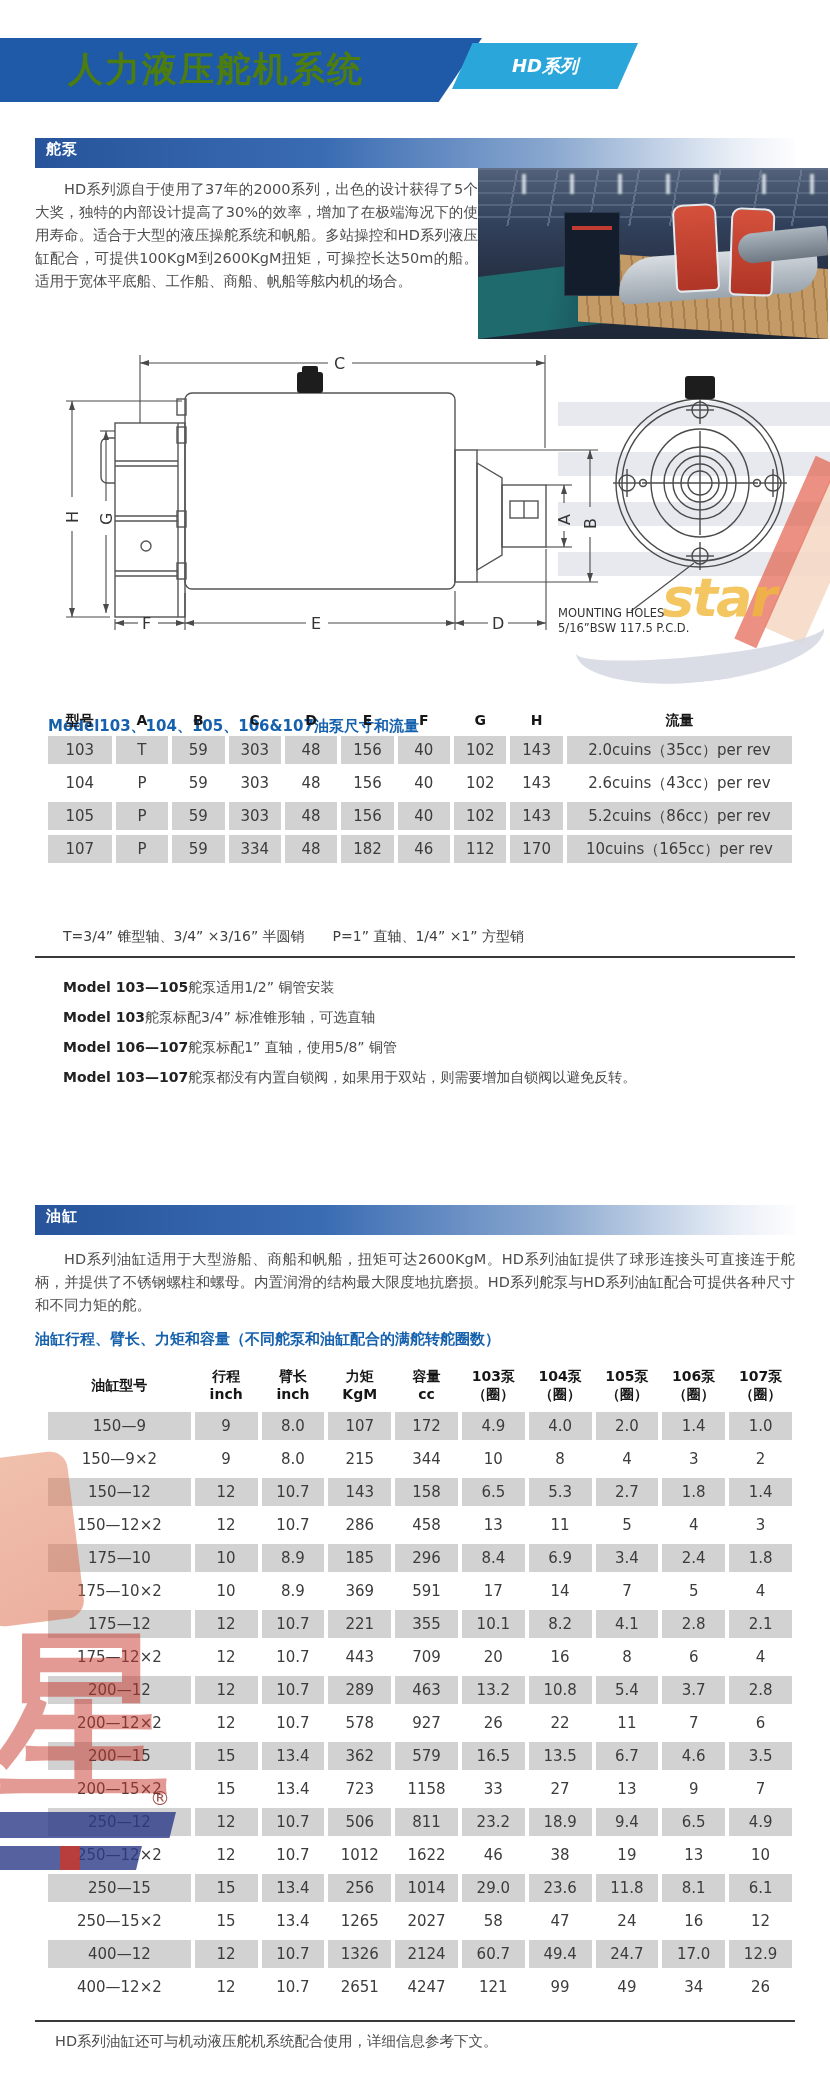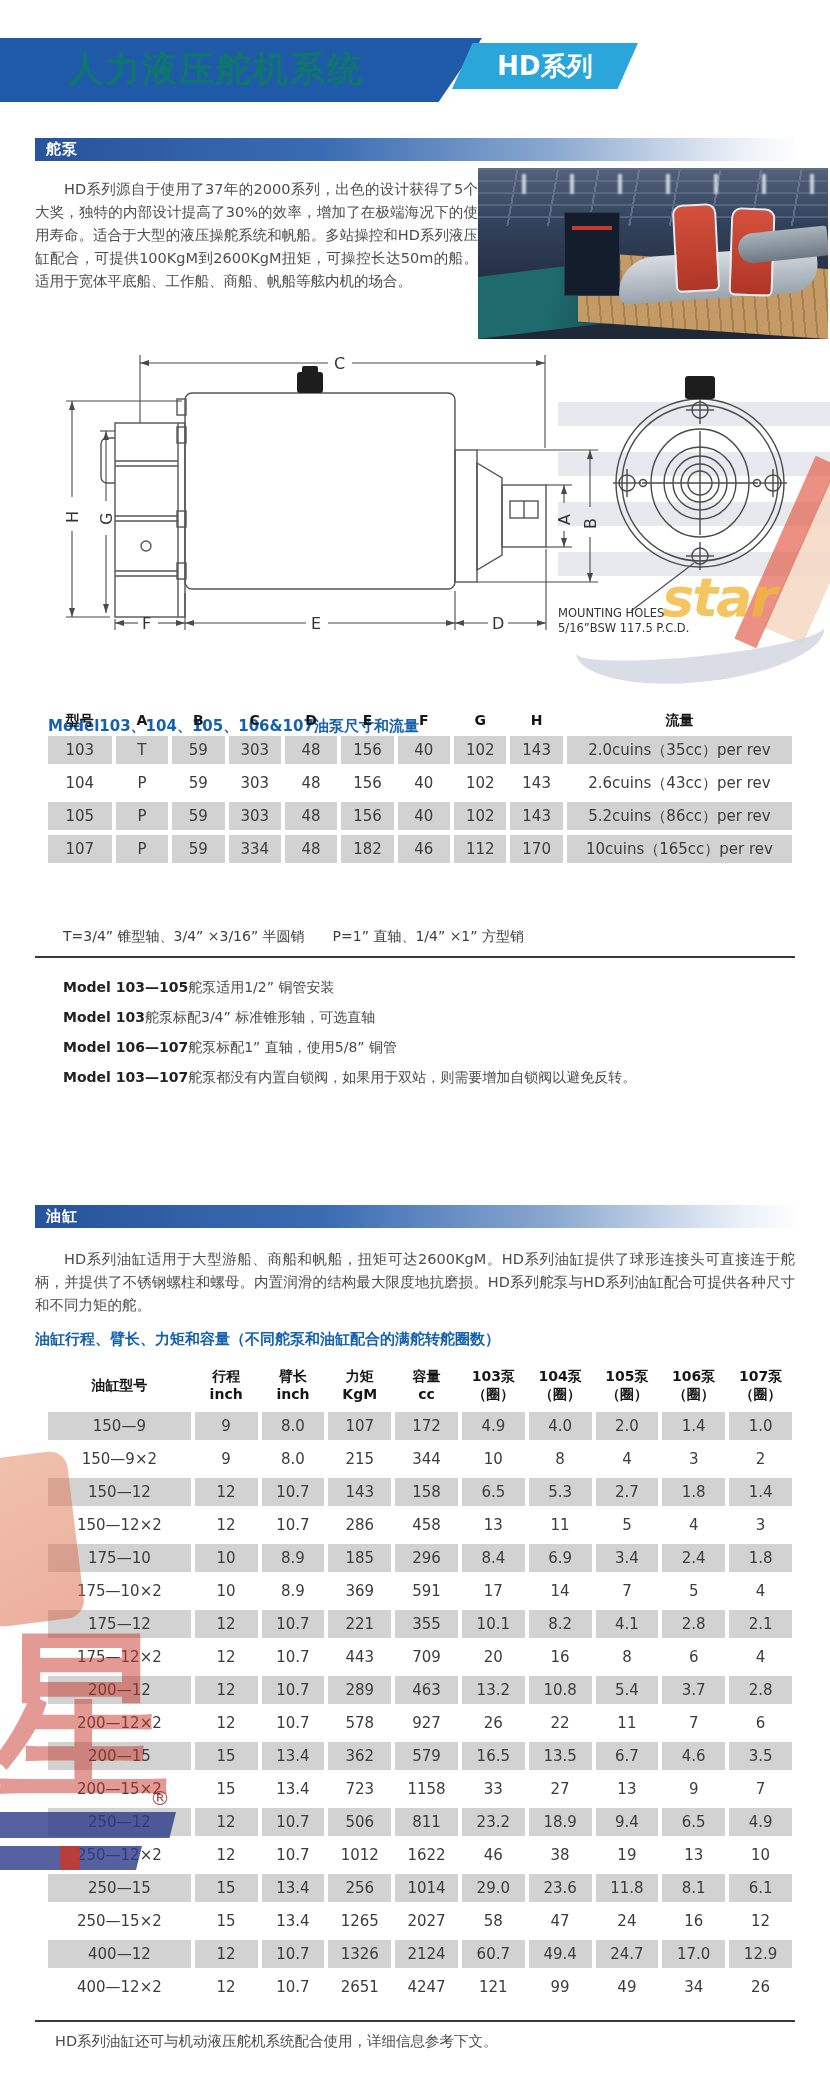--- a/index.html
+++ b/index.html
@@ -2,26 +2,26 @@
 <html><head>
 <meta charset="utf-8">
 <style>
   html,body{margin:0;padding:0;background:#e9e9e9;}
   *{box-sizing:border-box;}
   .page{position:relative;width:830px;height:2098px;margin:0 auto;background:#fff;overflow:hidden;
         font-family:"DejaVu Sans","Liberation Sans",sans-serif;color:#444;}
   
   .banner-dark{position:absolute;left:0;top:38px;width:482px;height:64px;background:#1f5aa8;
                clip-path:polygon(0 0,100% 0,91% 100%,0 100%);}
-  .banner-title{position:absolute;left:68px;top:46px;font-size:35px;font-weight:bold;color:#0f766e;letter-spacing:2px;}
+  .banner-title{position:absolute;left:68px;top:46px;font-size:35px;font-weight:bold;color:#4d7c0f;letter-spacing:2px;}
   .banner-badge{position:absolute;left:452px;top:43px;width:186px;height:46px;background:#2ba6db;
                 clip-path:polygon(11% 0,100% 0,89% 100%,0 100%);}
-  .banner-badge span{display:block;text-align:center;line-height:46px;font-size:26px;font-weight:bold;color:#fff;}
-  
-  .section-bar{position:absolute;left:35px;width:760px;height:23px;
+  .banner-badge span{display:block;text-align:center;line-height:46px;font-size:18px;font-weight:bold;color:#fff;font-style:italic;}
+  
+  .section-bar{position:absolute;left:35px;width:760px;height:30px;
       background:linear-gradient(90deg,#27549b 0%,#3a6cb3 38%,#8aa8cf 68%,#e9eef6 92%,#fdfdfe 100%);}
   .section-bar span{display:block;padding-left:11px;line-height:23px;font-size:15px;font-weight:bold;color:#fff;letter-spacing:1px;}
   
   .para{position:absolute;font-size:14.5px;line-height:23px;color:#4d4d4d;text-indent:2em;text-align:justify;}
   .blue-title{position:absolute;font-size:15px;font-weight:bold;color:#1661ad;}
   
   .photo{position:absolute;left:478px;top:168px;width:350px;height:171px;overflow:hidden;
          background:linear-gradient(180deg,#53627a 0%,#31405a 34%,#273246 60%,#1d2736 100%);}
   .photo .ceiling{position:absolute;left:0;top:0;width:100%;height:58px;
      background:repeating-linear-gradient(180deg,#6a7a93 0 2px,transparent 2px 12px),

